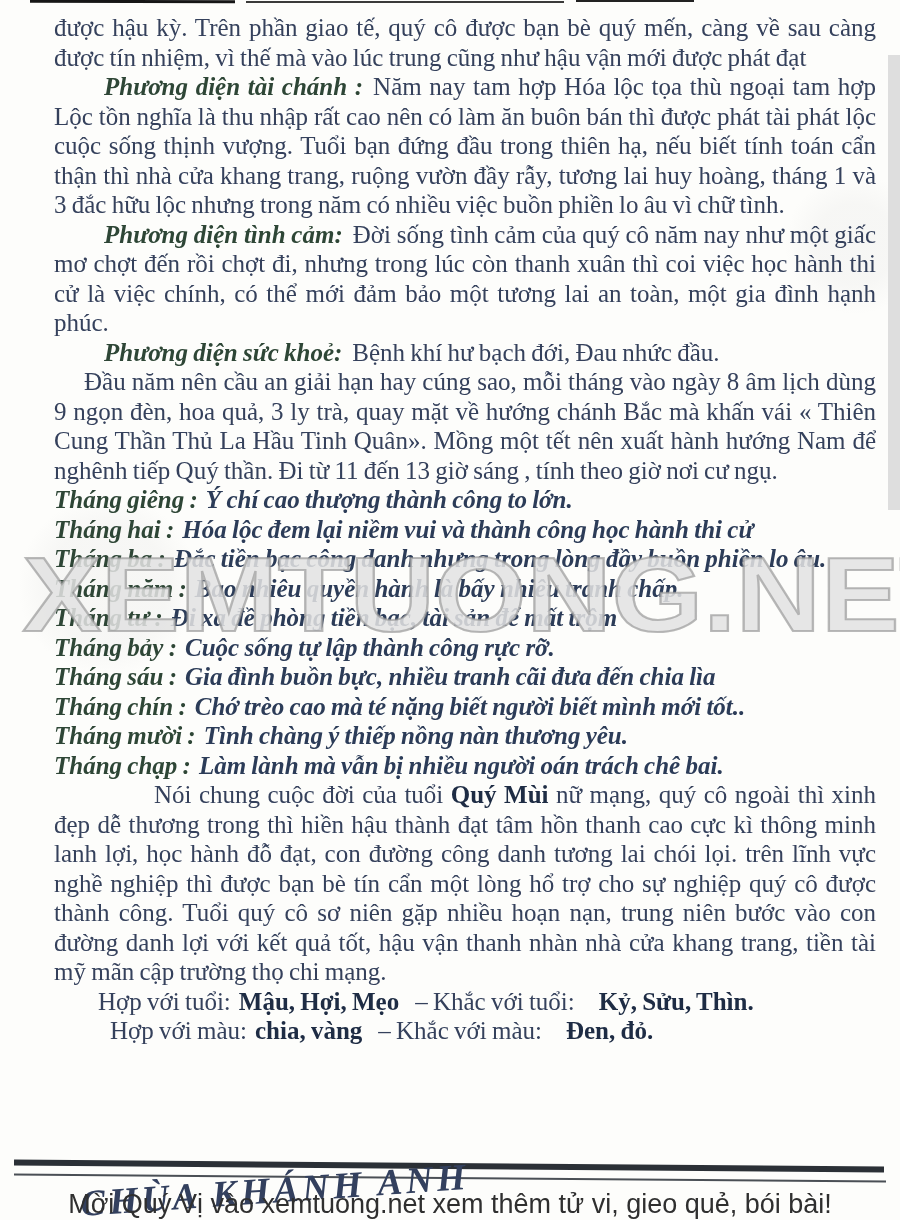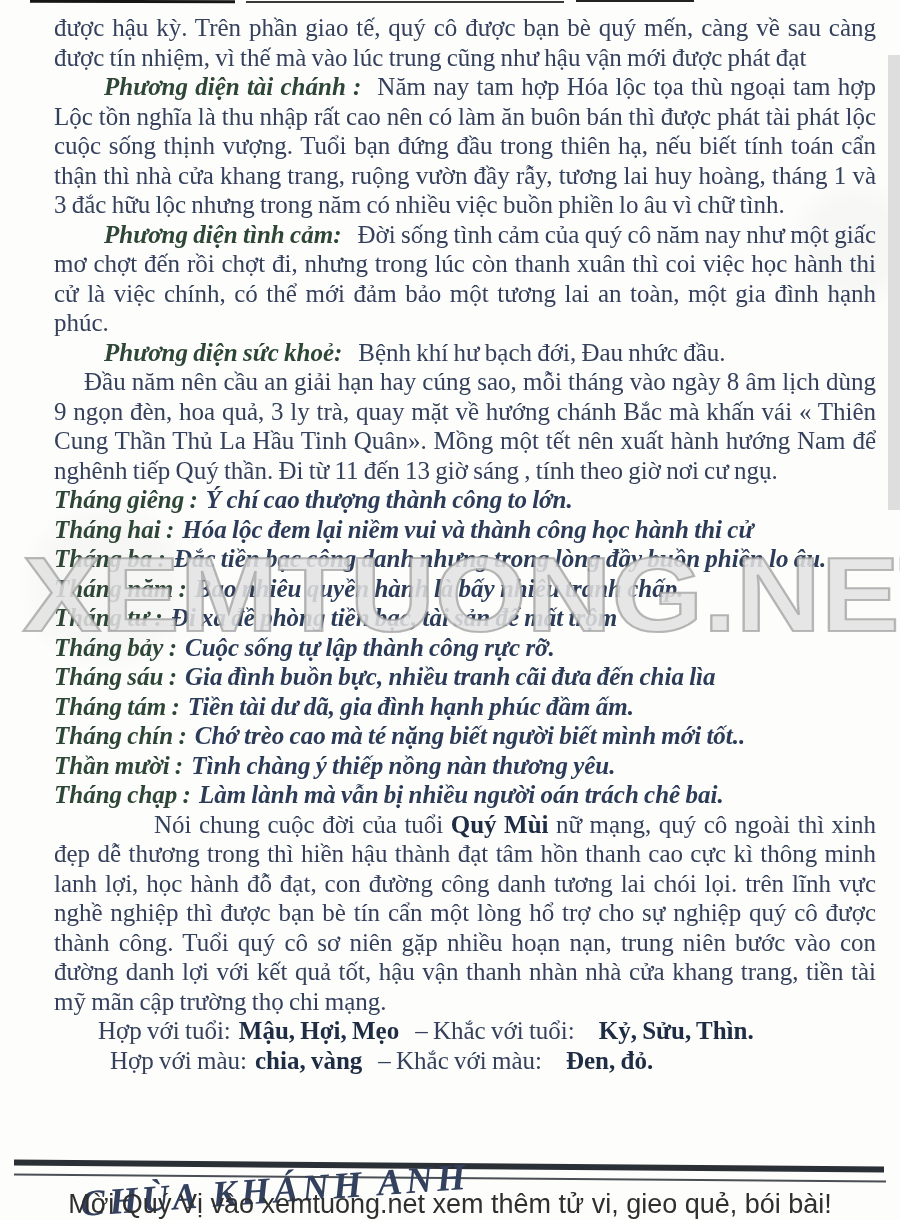--- a/index.html
+++ b/index.html
@@ -20,21 +20,21 @@
   .right-strip { position:absolute; right:0; top:55px; width:12px; height:455px; background:#dedede; }
 
   
   .content {
     position:absolute; left:54px; top:13px; width:822px;
     font-size:25px; line-height:29.5px; color:#35415c;
     text-align:justify; word-spacing:-1px; z-index:2;
   }
   .content p { margin:0; }
   .para-indent { text-indent:50px; }
-  .sec-heading { font-weight:bold; font-style:italic; color:#2e4636; margin-right:16px; }
+  .sec-heading { font-weight:bold; font-style:italic; color:#2e4636; margin-right:10px; }
   .ritual { text-indent:30px; }
 
   .month-row { white-space:nowrap; text-align:left; font-weight:bold; font-style:italic; color:#2c3c58; }
   .m-label { color:#2e4636; margin-right:8px;font-family:Liberation Serif, serif; }
 
   .summary { margin-top:28px; text-indent:100px; }
   .sum-bold { font-weight:bold; color:#1e2c44; }
 
   .compat { white-space:nowrap; text-align:left; }
   .compat-age { text-indent:44px; }
@@ -93,23 +93,22 @@
     <p class="ritual">Đầu năm nên cầu an giải hạn hay cúng sao, mỗi tháng vào ngày 8 âm lịch dùng 9 ngọn đèn, hoa quả, 3 ly trà, quay mặt về hướng chánh Bắc mà khấn vái « Thiên Cung Thần Thủ La Hầu Tinh Quân». Mồng một tết nên xuất hành hướng Nam để nghênh tiếp Quý thần. Đi từ 11 đến 13 giờ sáng , tính theo giờ nơi cư ngụ.</p>
 
     <div>
       <p class="month-row"><span class="m-label">Tháng giêng :</span><span>Ý chí cao thượng thành công to lớn.</span></p>
       <p class="month-row"><span class="m-label">Tháng hai :</span><span>Hóa lộc đem lại niềm vui và thành công học hành thi cử</span></p>
       <p class="month-row"><span class="m-label">Tháng ba :</span><span>Đắc tiền bạc công danh nhưng trong lòng đầy buồn phiền lo âu.</span></p>
       <p class="month-row"><span class="m-label">Tháng năm :</span><span>Bao nhiêu quyền hành là bấy nhiêu tranh chấp.</span></p>
       <p class="month-row"><span class="m-label">Tháng tư :</span><span>Đi xa đề phòng tiền bạc, tài sản để mất trộm</span></p>
       <p class="month-row"><span class="m-label">Tháng bảy :</span><span>Cuộc sống tự lập thành công rực rỡ.</span></p>
       <p class="month-row"><span class="m-label">Tháng sáu :</span><span>Gia đình buồn bực, nhiều tranh cãi đưa đến chia lìa</span></p>
-      <p class="month-row"><span class="m-label">Tháng tám :</span><span>Tiền tài dư dã, gia đình hạnh phúc đầm ấm.</span></p>
       <p class="month-row"><span class="m-label">Tháng chín :</span><span>Chớ trèo cao mà té nặng biết người biết mình mới tốt..</span></p>
-      <p class="month-row"><span class="m-label">Thần mười :</span><span>Tình chàng ý thiếp nồng nàn thương yêu.</span></p>
+      <p class="month-row"><span class="m-label">Tháng mười :</span><span>Tình chàng ý thiếp nồng nàn thương yêu.</span></p>
       <p class="month-row"><span class="m-label">Tháng chạp :</span><span>Làm lành mà vẫn bị nhiều người oán trách chê bai.</span></p>
     </div>
 
     <p class="summary"><span>Nói chung cuộc đời của tuổi</span> <span class="sum-bold">Quý Mùi</span> <span>nữ mạng, quý cô ngoài thì xinh đẹp dễ thương trong thì hiền hậu thành đạt tâm hồn thanh cao cực kì thông minh lanh lợi, học hành đỗ đạt, con đường công danh tương lai chói lọi. trên lĩnh vực nghề nghiệp thì được bạn bè tín cẩn một lòng hổ trợ cho sự nghiệp quý cô được thành công. Tuổi quý cô sơ niên gặp nhiều hoạn nạn, trung niên bước vào con đường danh lợi với kết quả tốt, hậu vận thanh nhàn nhà cửa khang trang, tiền tài mỹ mãn cập trường thọ chi mạng.</span></p>
 
     <p class="compat compat-age"><span class="c-label">Hợp với tuổi:</span><span class="c-good">Mậu, Hợi, Mẹo</span><span class="c-vs">– Khắc với tuổi:</span><span class="c-bad">Kỷ, Sửu, Thìn.</span></p>
 
     <p class="compat compat-color"><span class="c-label">Hợp với màu:</span><span class="c-good">chia, vàng</span><span class="c-vs">– Khắc với màu:</span><span class="c-bad">Đen, đỏ.</span></p>
 
   </div>

